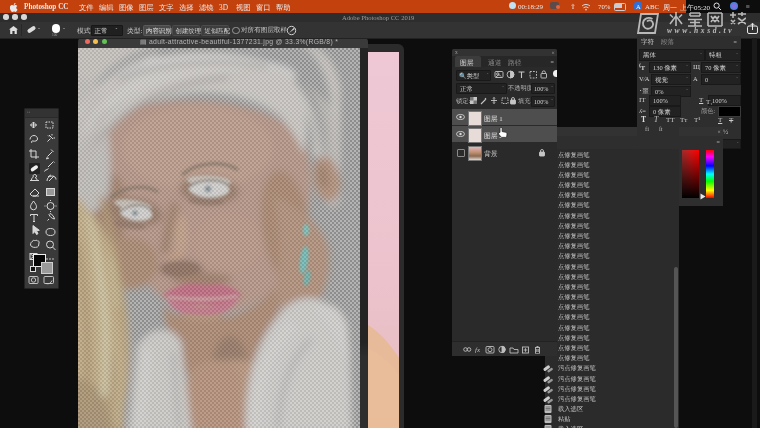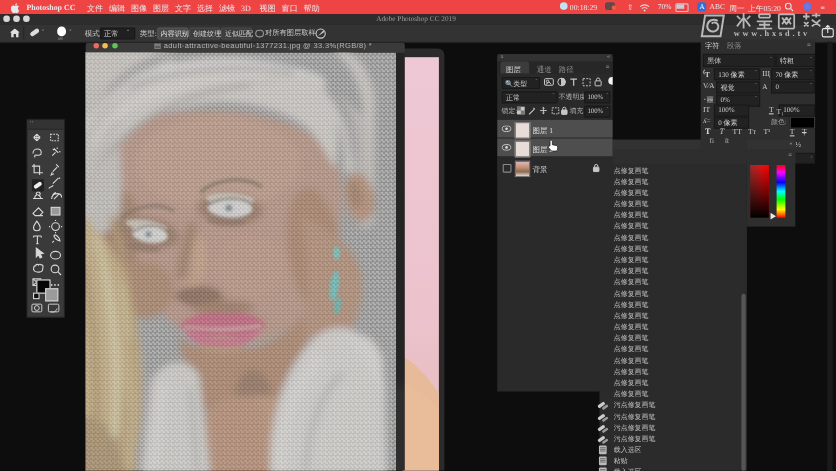--- a/index.html
+++ b/index.html
@@ -140,21 +140,21 @@
         <ellipse cx="228" cy="182" rx="3" ry="6" fill="#4fe0d8"></ellipse>
         <ellipse cx="226" cy="212" rx="4" ry="14" fill="#45d4cc" transform="rotate(8 226 212)"></ellipse>
         <ellipse cx="229" cy="230" rx="3" ry="8" fill="#38c4bc" transform="rotate(12 229 230)"></ellipse>
       </g>
     </svg>
     </div>
   </div>
   </div>
 </div>
 
-<div class="ab" style="left:0;top:0;width:760px;height:13px;background:#ef4444;color:#e8e9ec;font-size:7.5px;">
+<div class="ab" style="left:0;top:0;width:686px;height:13px;background:#c2410c;color:#e8e9ec;font-size:7.5px;">
   <svg class="ab" style="left:10px;top:2.5px" width="8" height="9" viewBox="0 0 12 14" fill="#e8e9ec">
       <path d="M9.5,7.3 c0,-1.8 1.5,-2.7 1.6,-2.8 c-0.9,-1.3 -2.2,-1.5 -2.7,-1.5 c-1.1,-0.1 -2.2,0.7 -2.8,0.7 c-0.6,0 -1.5,-0.7 -2.4,-0.7 c-1.2,0 -2.4,0.7 -3,1.8 c-1.3,2.2 -0.3,5.5 0.9,7.3 c0.6,0.9 1.3,1.9 2.3,1.8 c0.9,0 1.3,-0.6 2.4,-0.6 c1.1,0 1.4,0.6 2.4,0.6 c1,0 1.6,-0.9 2.2,-1.8 c0.7,-1 1,-2 1,-2.1 c0,0 -1.9,-0.7 -1.9,-2.7 Z M7.7,1.9 c0.5,-0.6 0.8,-1.4 0.7,-2.2 c-0.7,0 -1.5,0.5 -2,1.1 c-0.4,0.5 -0.8,1.4 -0.7,2.2 c0.8,0.1 1.5,-0.4 2,-1.1 Z"></path>
     </svg>
   <div class="tx" style="left:24px;top:2.6px;font-weight:bold;font-size:7.2px;">Photoshop CC</div>
   <div class="tx" style="left:79px;top:2.6px;font-size:7.3px;">文件</div>
   <div class="tx" style="left:99px;top:2.6px;font-size:7.3px;">编辑</div>
   <div class="tx" style="left:119px;top:2.6px;font-size:7.3px;">图像</div>
   <div class="tx" style="left:139px;top:2.6px;font-size:7.3px;">图层</div>
   <div class="tx" style="left:159px;top:2.6px;font-size:7.3px;">文字</div>
   <div class="tx" style="left:179px;top:2.6px;font-size:7.3px;">选择</div>
@@ -436,20 +436,35 @@
   <div class="ab" style="left:0;top:95px;width:105px;height:17px;background:#2a2a2a;">
     <div class="ab" style="left:5px;top:5px;width:6px;height:6px;border:0.8px solid #8a8a8a;border-radius:1px;"></div>
     <div class="ab" style="left:16px;top:1.5px;width:12px;height:13px;border:0.5px solid #777;background:linear-gradient(180deg,#dfb6be 0%,#c29274 40%,#8d6a52 70%,#ded8d2 100%);"></div>
     <div class="tx" style="left:32px;top:5px;font-size:6.8px;color:#d0d0d0;">背景</div>
     <svg class="ab" style="left:86px;top:4px" width="8" height="9" viewBox="0 0 8 9" fill="none" stroke="#c6c6c6" stroke-width="0.9">
         <rect x="1.5" y="4" width="5" height="4" rx="0.5" fill="#c6c6c6"></rect>
         <path d="M2.5,4 v-1 a1.5,1.5 0 0 1 3,0 v1"></path>
       </svg>
   </div>
 
+  <div class="ab" style="left:0;top:292px;width:105px;height:15px;background:#2e2e2e;border-top:0.5px solid #222;">
+    <svg class="ab" style="left:10px;top:3px" width="85" height="9" viewBox="0 0 85 9" fill="none" stroke="#bdbdbd" stroke-width="0.9">
+      <circle cx="3.5" cy="4.5" r="1.8"></circle>
+        <circle cx="7" cy="4.5" r="1.8"></circle>
+      <text x="13" y="7" font-size="7" fill="#bdbdbd" stroke="none" font-style="italic" font-family="Liberation Serif">fx</text>
+      <rect x="24" y="1.5" width="8" height="6.5" rx="1"></rect>
+        <circle cx="28" cy="4.7" r="2"></circle>
+      <circle cx="40" cy="4.5" r="3.2"></circle>
+        <path d="M40,1.3 a3.2,3.2 0 0 1 0,6.4 Z" fill="#bdbdbd"></path>
+      <path d="M48,3 h3 l1,1.5 h4 v3.5 h-8 Z"></path>
+      <rect x="60.5" y="2" width="6" height="6"></rect>
+        <path d="M63.5,3.2 v3.6 M61.7,5 h3.6"></path>
+      <path d="M73,2.5 h5 M73.5,2.5 v5.5 a0.8,0.8 0 0 0 0.8,0.8 h2.4 a0.8,0.8 0 0 0 0.8,-0.8 v-5.5 M74.5,1.5 h2 M74.8,4 v3 M76.2,4 v3"></path>
+    </svg>
+  </div>
 </div>
 
 <div class="ab" id="charpanel" style="left:637px;top:36px;width:104px;height:110px;background:#2e2e2e;border-radius:2px;">
   <div class="ab" style="left:0;top:0;width:104px;height:11px;">
     <div class="tx" style="left:4px;top:2px;font-size:6.6px;color:#d5d5d5;">字符</div>
     <div class="tx" style="left:24px;top:2px;font-size:6.6px;color:#8c8c8c;">段落</div>
     <div class="tx" style="right:4px;top:2.5px;font-size:6px;color:#a8a8a8;">≡</div>
   </div>
   <div class="ab" style="left:2px;top:13px;width:64px;height:9.5px;background:#222;border:0.5px solid #191919;">
       <div class="tx" style="left:3px;top:1.2px;font-size:6.4px;color:#d2d2d2;">黑体</div>
@@ -529,21 +544,21 @@
       <div class="tx" style="right:3px;top:3px;font-size:6px;color:#a0a0a0;">≡</div>
     </div>
   <div class="ab" style="left:2.5px;top:23px;width:17px;height:48px;background:linear-gradient(90deg,#9c2d2d 0%,#e01515 55%,#ff0000 100%);"></div>
   <div class="ab" style="left:2.5px;top:23px;width:17px;height:48px;background:linear-gradient(180deg, rgba(0,0,0,0) 0%, rgba(0,0,0,1) 100%);"></div>
   <div class="ab" style="left:27px;top:23px;width:8px;height:48px;background:linear-gradient(180deg,#f00 0%,#f0f 14%,#00f 33%,#0ff 50%,#0f0 65%,#ff0 84%,#f00 100%);"></div>
   <svg class="ab" style="left:21px;top:66px" width="6" height="7" viewBox="0 0 6 7">
       <path d="M0.5,0.5 L5.5,3.5 L0.5,6.5 Z" fill="#e8e8e8"></path>
     </svg>
 </div>
 
-<div class="ab" id="wm" style="left:630px;top:8px;width:130px;height:30px;opacity:0.66;">
+<div class="ab" id="wm" style="left:630px;top:8px;width:130px;height:30px;opacity:0.66;font-style:italic;">
   <svg class="ab" style="left:6px;top:3px" width="25" height="25" viewBox="0 0 25 25" fill="none" stroke="#fff" stroke-width="1.8">
     <path d="M5,3 L22,3 L19,22 L2,22 Z"></path>
     <path d="M16.5,8 c-4,-2.5 -9,-0.5 -9.5,4 c-0.4,4 3,6.5 6.5,5.5 c3,-0.8 4.5,-4 3,-6.5 c-1.2,-2 -4,-2.2 -5.5,-0.5"></path>
   </svg>
 
   <div class="tx" style="left:37px;top:18px;font-size:7.5px;font-weight:bold;color:#fff;letter-spacing:2.6px;">www.hxsd.tv</div>
   <svg class="ab" style="left:38px;top:3px" width="78" height="16" viewBox="0 0 78 16" stroke="#fff" stroke-width="1.6" fill="none">
     <path d="M8,1 V15 M8,5 L2,13 M8,5 L14,13 M2,3.5 L5,6.5 M14,3.5 L11,6.5"></path>
     <path d="M22,2 h10 M22,5 h10 M22,2 v3 M32,2 v3 M20,8.5 h14 M22,11.5 h10 M20,15 h14 M27,8.5 V15"></path>
     <path d="M40,2 h14 M40,2 v13 M54,2 v13 M40,15 h14 M43,5 l4,6 M47,5 l-4,6 M47,5 l4,6 M51,5 l-4,6"></path>

